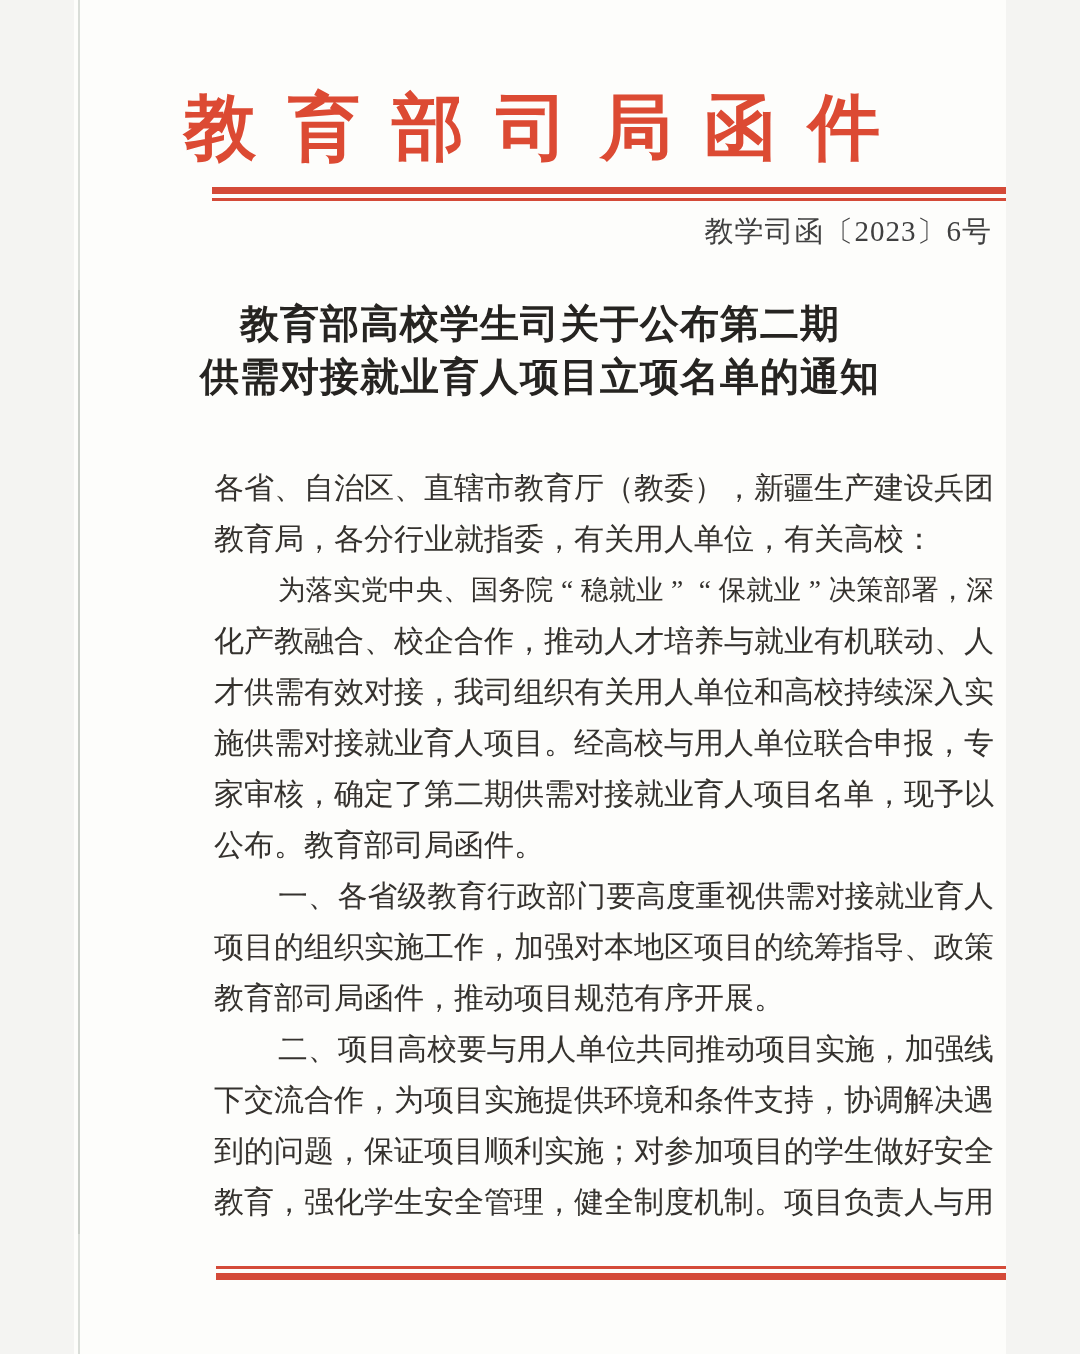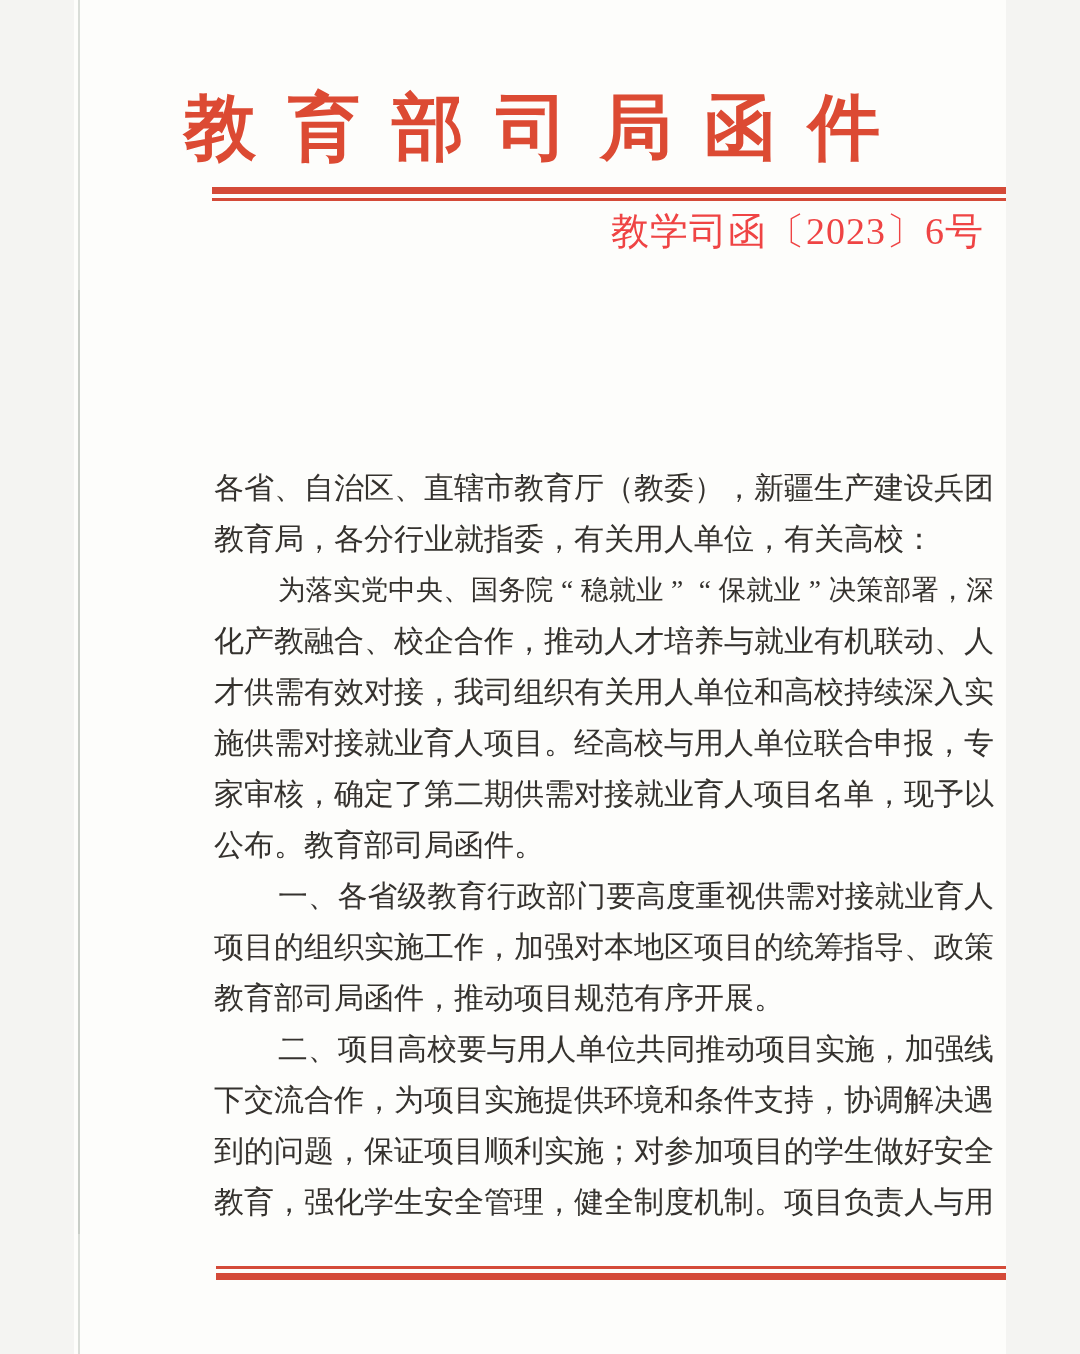--- a/index.html
+++ b/index.html
@@ -38,27 +38,27 @@
     line-height:100px;
     font-weight:900;
     letter-spacing:32px;
     color:var(--red);
     white-space:nowrap;
   }
   .rule-top{position:absolute;top:187px;left:138px;width:806px;}
   .rule-top .thick{height:7px;background:var(--rule-red);}
   .rule-top .thin{height:3px;margin-top:4px;background:var(--rule-red);}
   .doc-number{
-    position:absolute;top:209px;left:130px;width:806px;
+    position:absolute;top:209px;left:138px;width:806px;
     box-sizing:border-box;
     padding-right:26px;
     text-align:right;
-    font-size:38px;
+    font-size:29px;
     line-height:44px;
-    color:#ef4444;
+    color:#404040;
     letter-spacing:1px;
   }
   .doc-title{
     position:absolute;top:297px;left:0;width:100%;
     text-align:center;
     font-weight:bold;
     color:#262421;
   }
   .doc-title-line{
     font-size:39px;
@@ -101,20 +101,24 @@
 
   <h1 class="letterhead-title">教育部司局函件</h1>
 
   <div class="rule-top">
     <div class="thick"></div>
     <div class="thin"></div>
   </div>
 
   <div class="doc-number">教学司函〔2023〕6号</div>
 
+  <div class="doc-title">
+    <div class="doc-title-line">教育部高校学生司关于公布第二期</div>
+    <div class="doc-title-line">供需对接就业育人项目立项名单的通知</div>
+  </div>
 
   <div class="body-text" id="body-lines">
       <div class="body-line fill" style="font-size: 30px;">
         <span>各</span>
         <span>省</span>
         <span>、</span>
         <span>自</span>
         <span>治</span>
         <span>区</span>
         <span>、</span>

